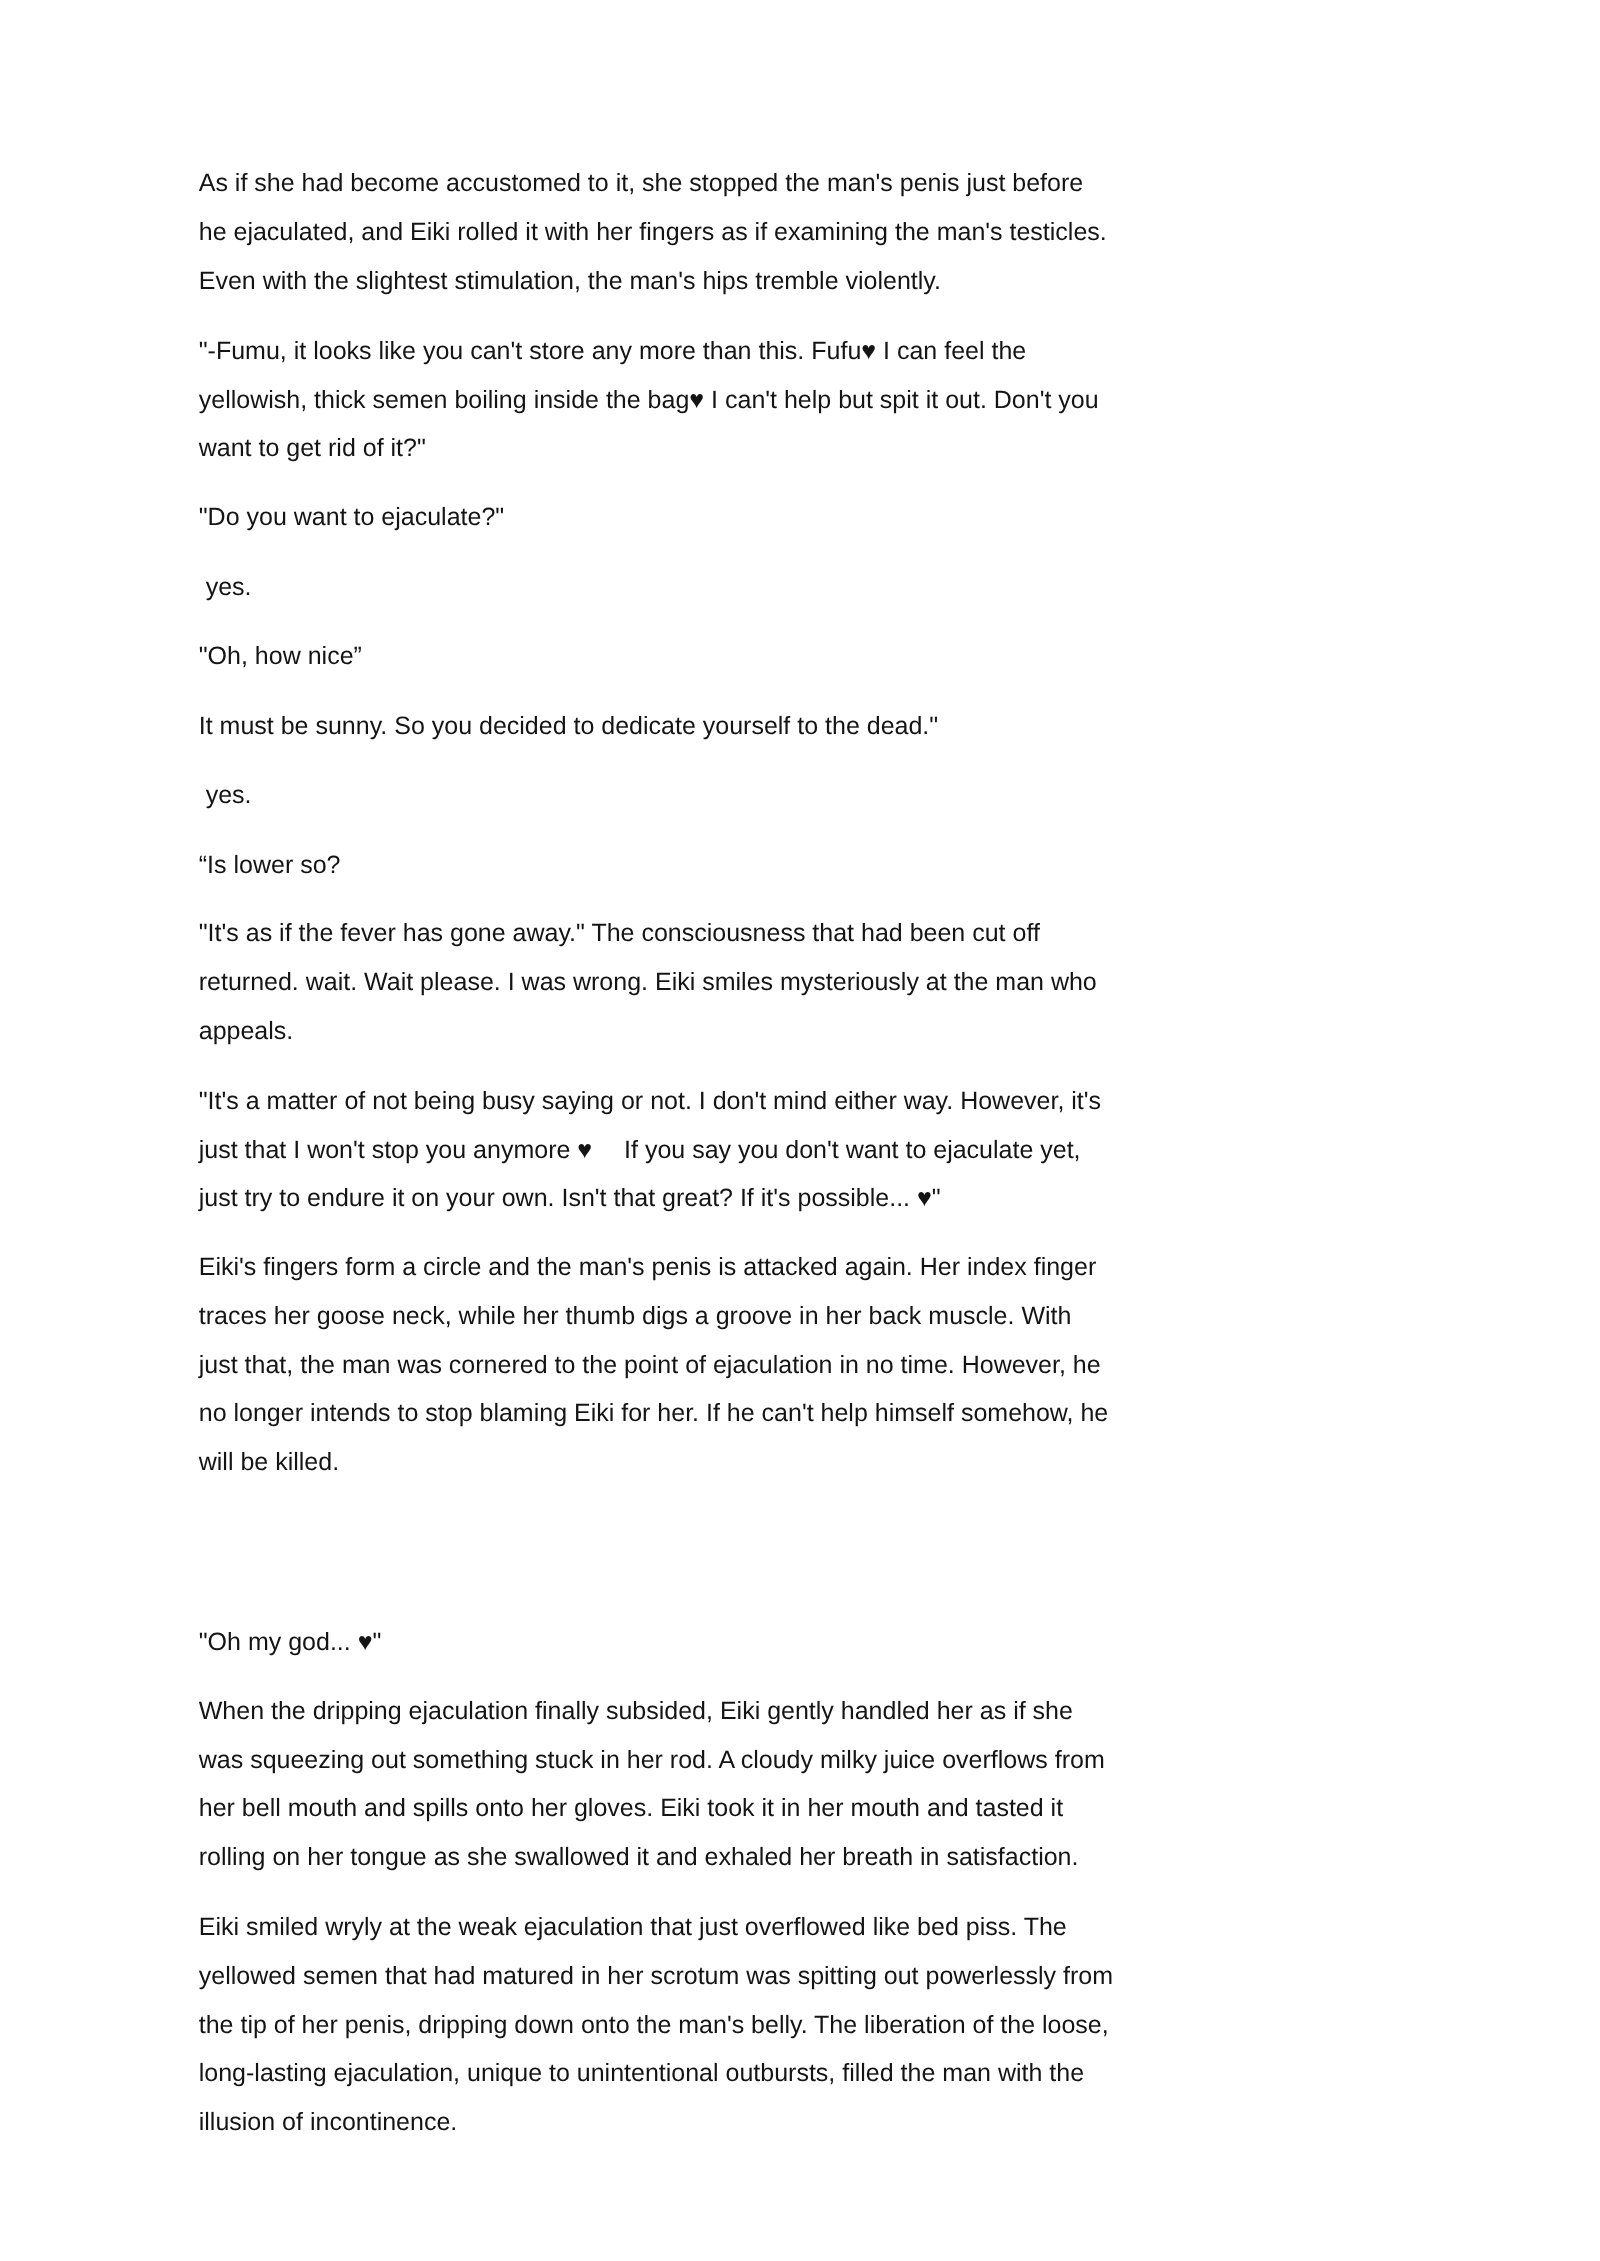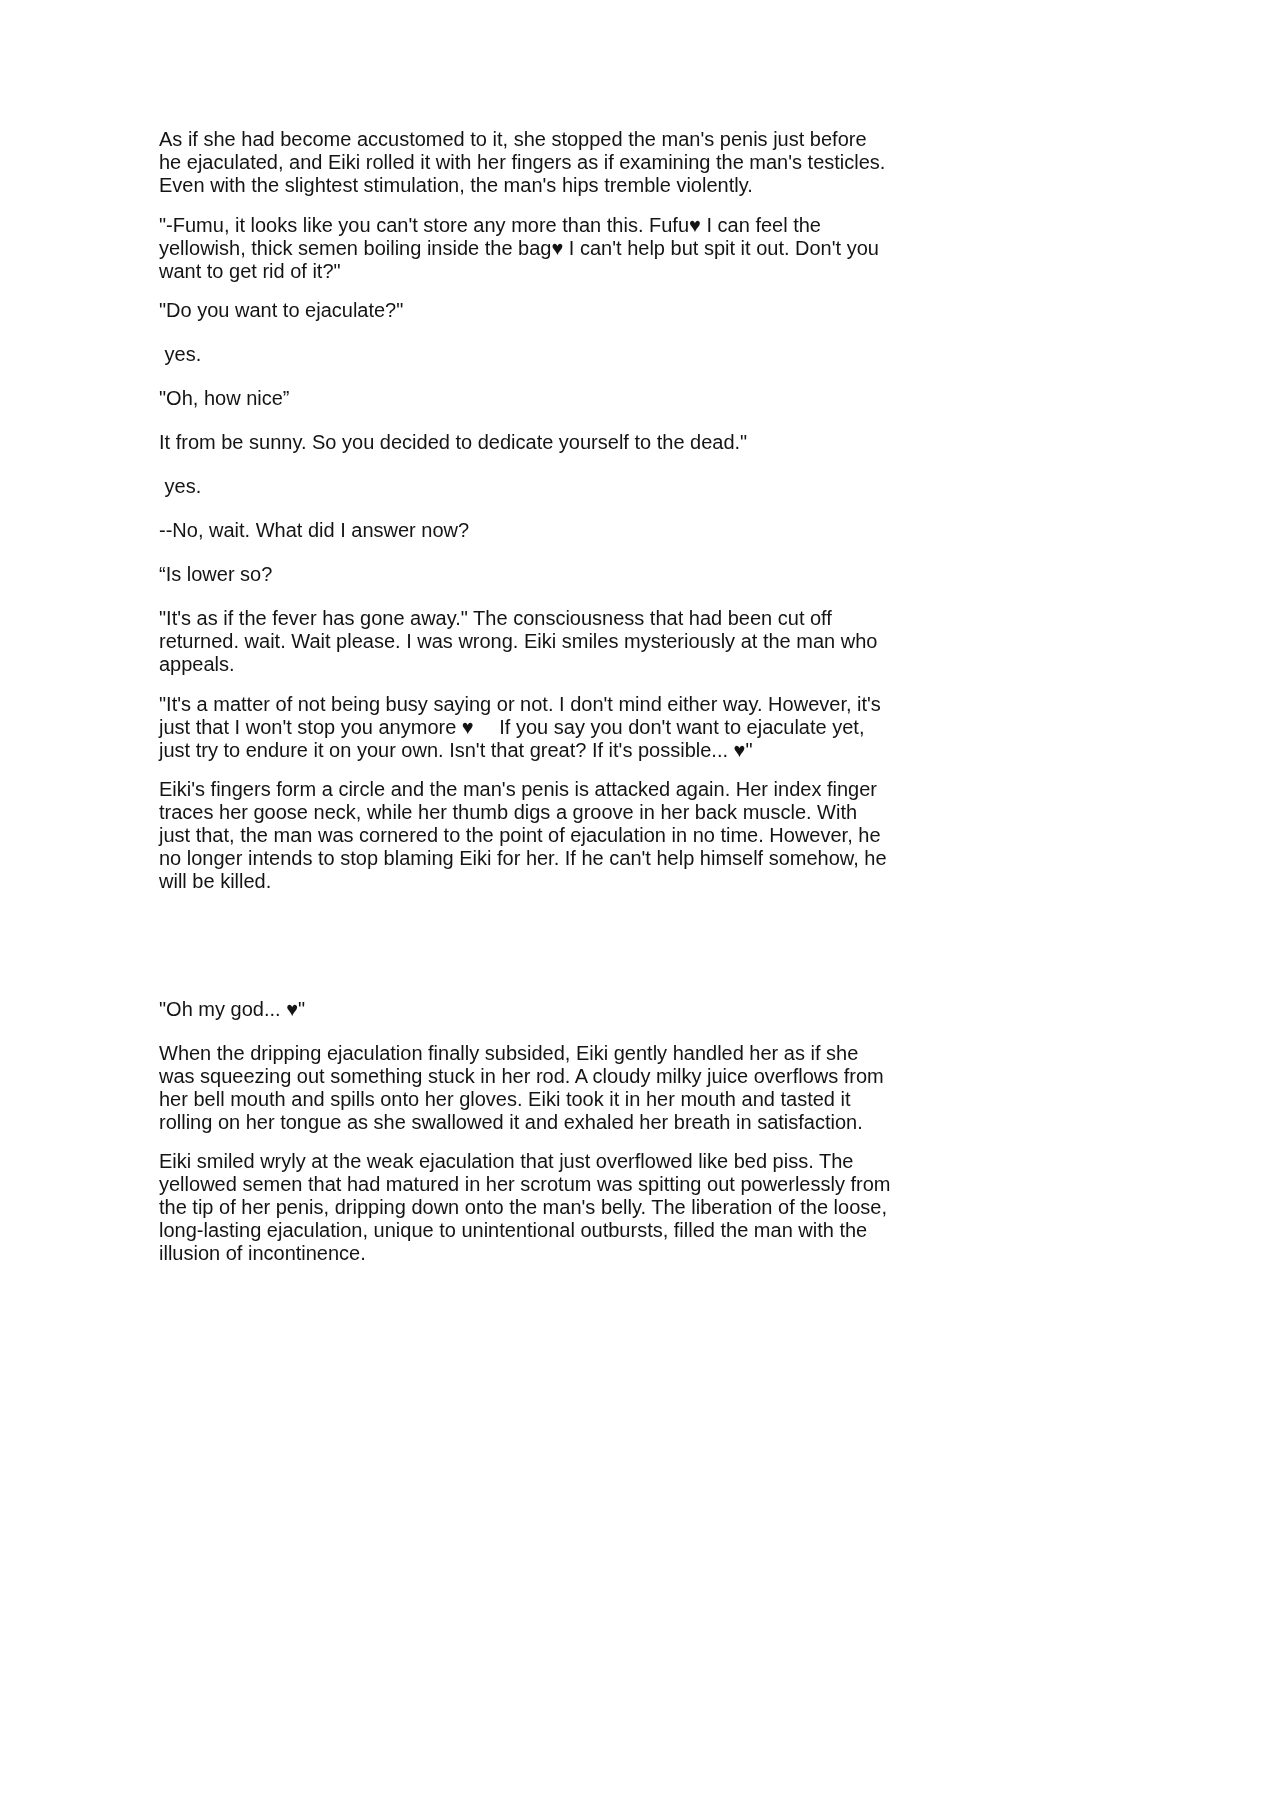--- a/index.html
+++ b/index.html
@@ -17,44 +17,43 @@
   }
   .doc {
     position: absolute;
     top: 0;
     left: 0;
     width: 1044px;
     height: 1809px;
     padding: 128px 152px 60px 159px;
     font-family: "Liberation Sans", "DejaVu Sans", sans-serif;
     font-size: 20px;
-    line-height: 23px;
+    line-height: 39px;
     color: #141414;
   }
   .doc p {
     white-space: pre-wrap;
     min-height: 27.5px;
     margin-bottom: 16.5px;
     font-weight: 400;
     letter-spacing: 0;
   }
 </style>
 </head>
 <body>
 
 <div class="page">
   <div class="doc">
     <p>As if she had become accustomed to it, she stopped the man's penis just before he ejaculated, and Eiki rolled it with her fingers as if examining the man's testicles. Even with the slightest stimulation, the man's hips tremble violently.</p>
     <p>"-Fumu, it looks like you can't store any more than this. Fufu♥ I can feel the yellowish, thick semen boiling inside the bag♥ I can't help but spit it out. Don't you want to get rid of it?"</p>
     <p>"Do you want to ejaculate?"</p>
     <p> yes.</p>
     <p>"Oh, how nice”</p>
-    <p>It from be sunny. So you decided to dedicate yourself to the dead."</p>
+    <p>It must be sunny. So you decided to dedicate yourself to the dead."</p>
     <p> yes.</p>
-    <p>--No, wait. What did I answer now?</p>
     <p>“Is lower so?</p>
     <p>"It's as if the fever has gone away." The consciousness that had been cut off returned. wait. Wait please. I was wrong. Eiki smiles mysteriously at the man who appeals.</p>
     <p>"It's a matter of not being busy saying or not. I don't mind either way. However, it's just that I won't stop you anymore ♥　 If you say you don't want to ejaculate yet, just try to endure it on your own. Isn't that great? If it's possible... ♥"</p>
     <p>Eiki's fingers form a circle and the man's penis is attacked again. Her index finger traces her goose neck, while her thumb digs a groove in her back muscle. With just that, the man was cornered to the point of ejaculation in no time. However, he no longer intends to stop blaming Eiki for her. If he can't help himself somehow, he will be killed.</p>
     <p></p>
     <p></p>
     <p>"Oh my god... ♥"</p>
     <p>When the dripping ejaculation finally subsided, Eiki gently handled her as if she was squeezing out something stuck in her rod. A cloudy milky juice overflows from her bell mouth and spills onto her gloves. Eiki took it in her mouth and tasted it rolling on her tongue as she swallowed it and exhaled her breath in satisfaction.</p>
     <p>Eiki smiled wryly at the weak ejaculation that just overflowed like bed piss. The yellowed semen that had matured in her scrotum was spitting out powerlessly from the tip of her penis, dripping down onto the man's belly. The liberation of the loose, long-lasting ejaculation, unique to unintentional outbursts, filled the man with the illusion of incontinence.</p>
   </div>

